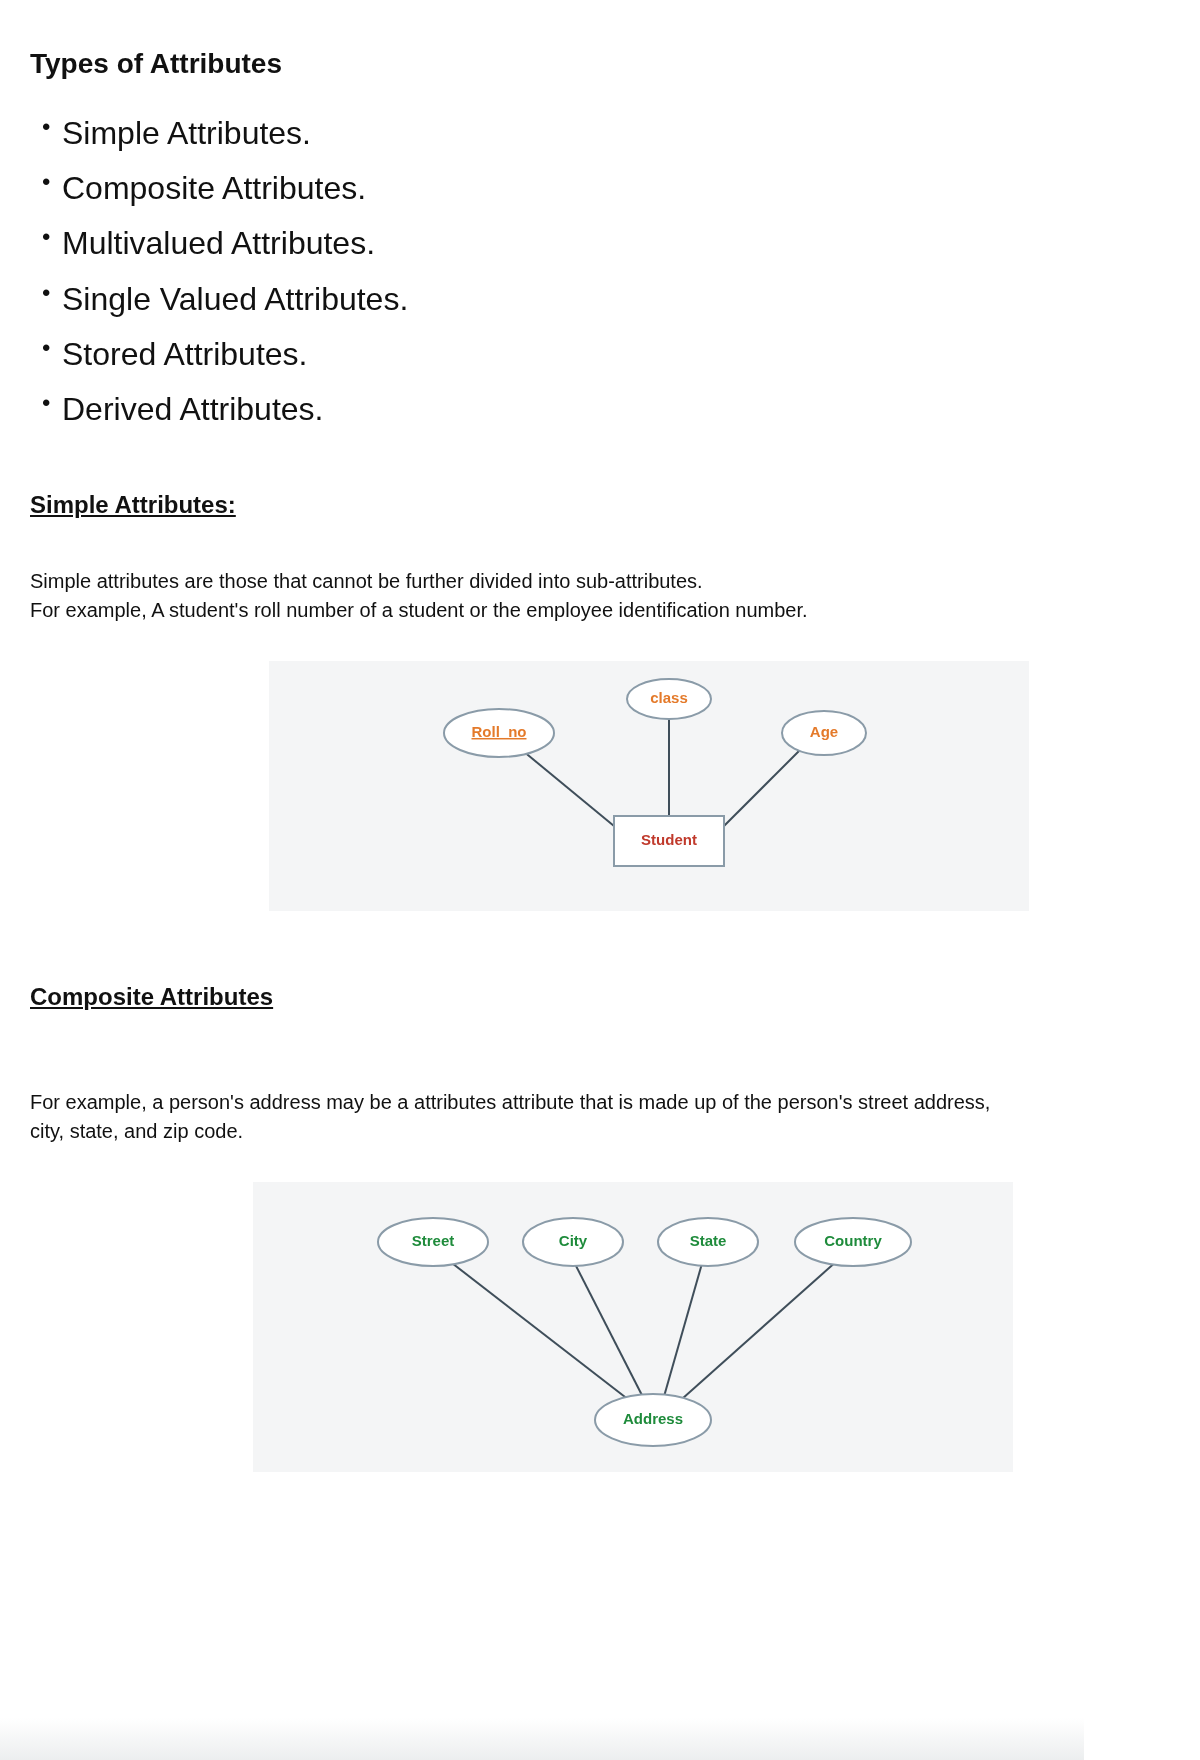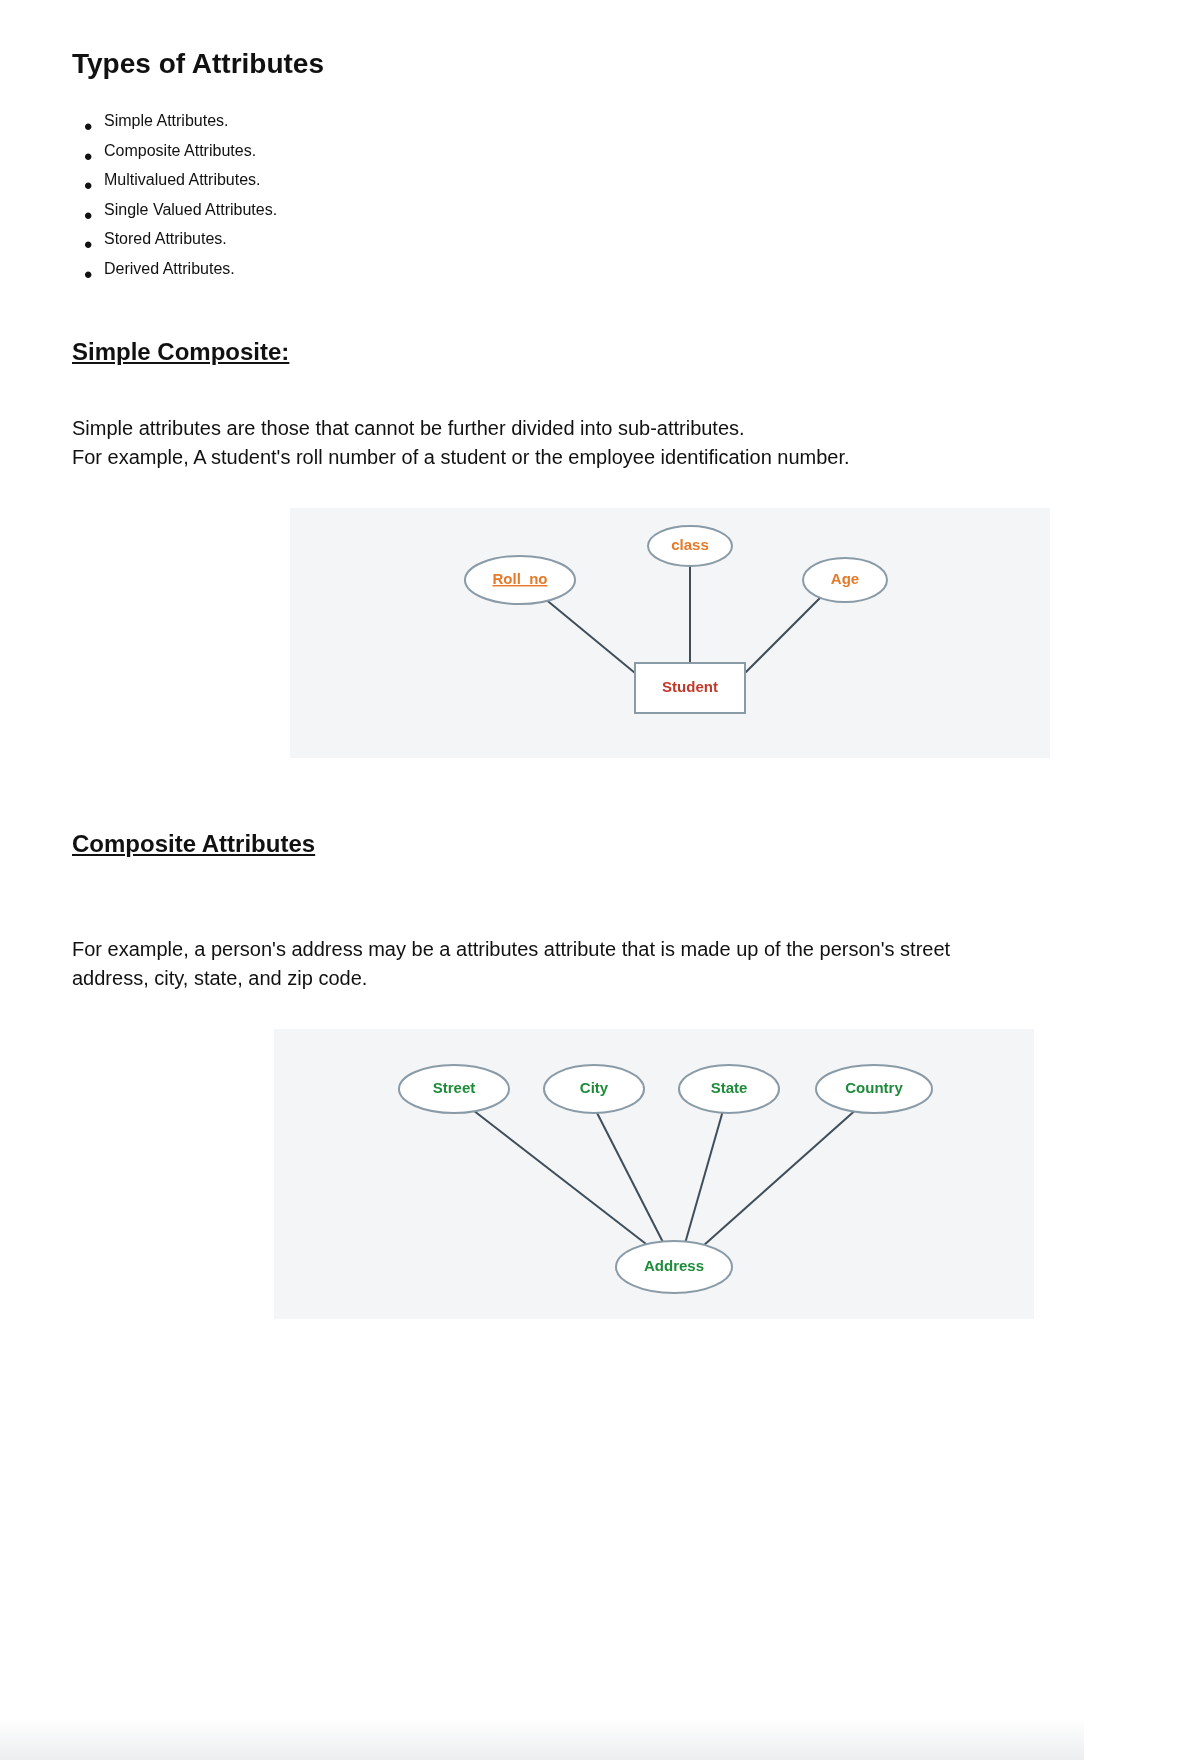--- a/index.html
+++ b/index.html
@@ -6,36 +6,36 @@
     margin: 0;
     padding: 0;
     background: #ffffff;
     font-family: Arial, Helvetica, sans-serif;
     color: #111;
   }
   .page {
     width: 1084px;
     min-height: 1760px;
     box-sizing: border-box;
-    padding: 48px 56px 0 72px;
+    padding: 48px 56px 0 30px;
     position: relative;
   }
   .section-title {
     font-size: 28px;
     font-weight: 700;
     margin: 0 0 28px 0;
   }
   .bullet-list {
     margin: 0 0 56px 0;
     padding: 0 0 0 12px;
     list-style: none;
   }
   .bullet-list li {
     position: relative;
-    font-size: 16px;
+    font-size: 32px;
     line-height: 1.6;
     padding-left: 20px;
     margin: 4px 0;
   }
   .bullet-list li::before {
     content: "•";
     position: absolute;
     left: 0;
     top: 0;
     font-size: 24px;
@@ -117,21 +117,21 @@
 
   <ul class="bullet-list">
     <li>Simple Attributes.</li>
     <li>Composite Attributes.</li>
     <li>Multivalued Attributes.</li>
     <li>Single Valued Attributes.</li>
     <li>Stored Attributes.</li>
     <li>Derived Attributes.</li>
   </ul>
 
-  <h3 class="sub-heading underlined"> Simple Composite:</h3>
+  <h3 class="sub-heading underlined"> Simple Attributes:</h3>
 
   <p class="para">
     <span>Simple attributes are those that cannot be further divided into sub-attributes.</span><br>
     <span>For example, A student's roll number of a student or the employee identification number.</span>
   </p>
 
   <div class="diagram-panel panel-1">
     <svg width="760" height="250" viewBox="0 0 760 250">
 
       <line class="link" x1="248" y1="85" x2="345" y2="165"></line>

